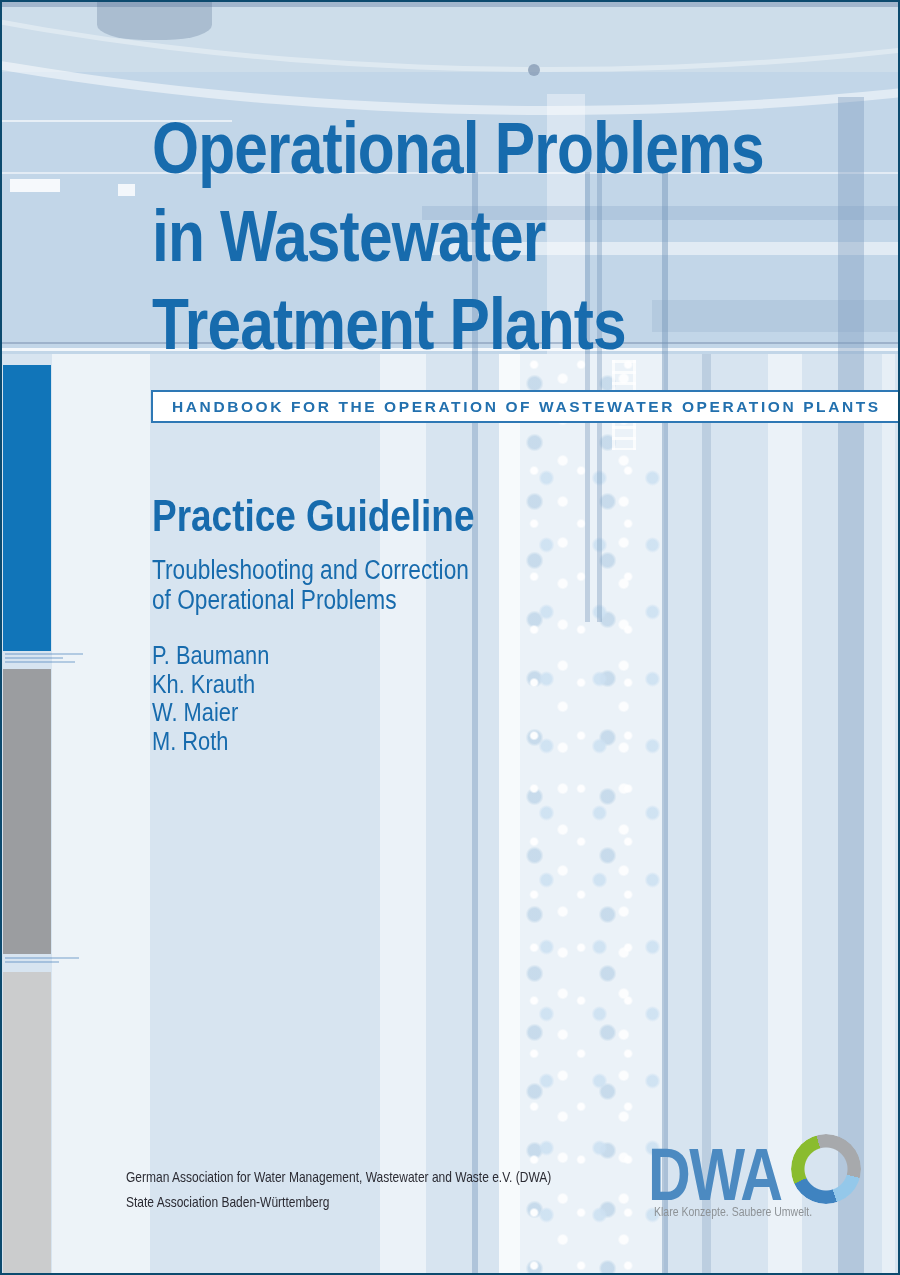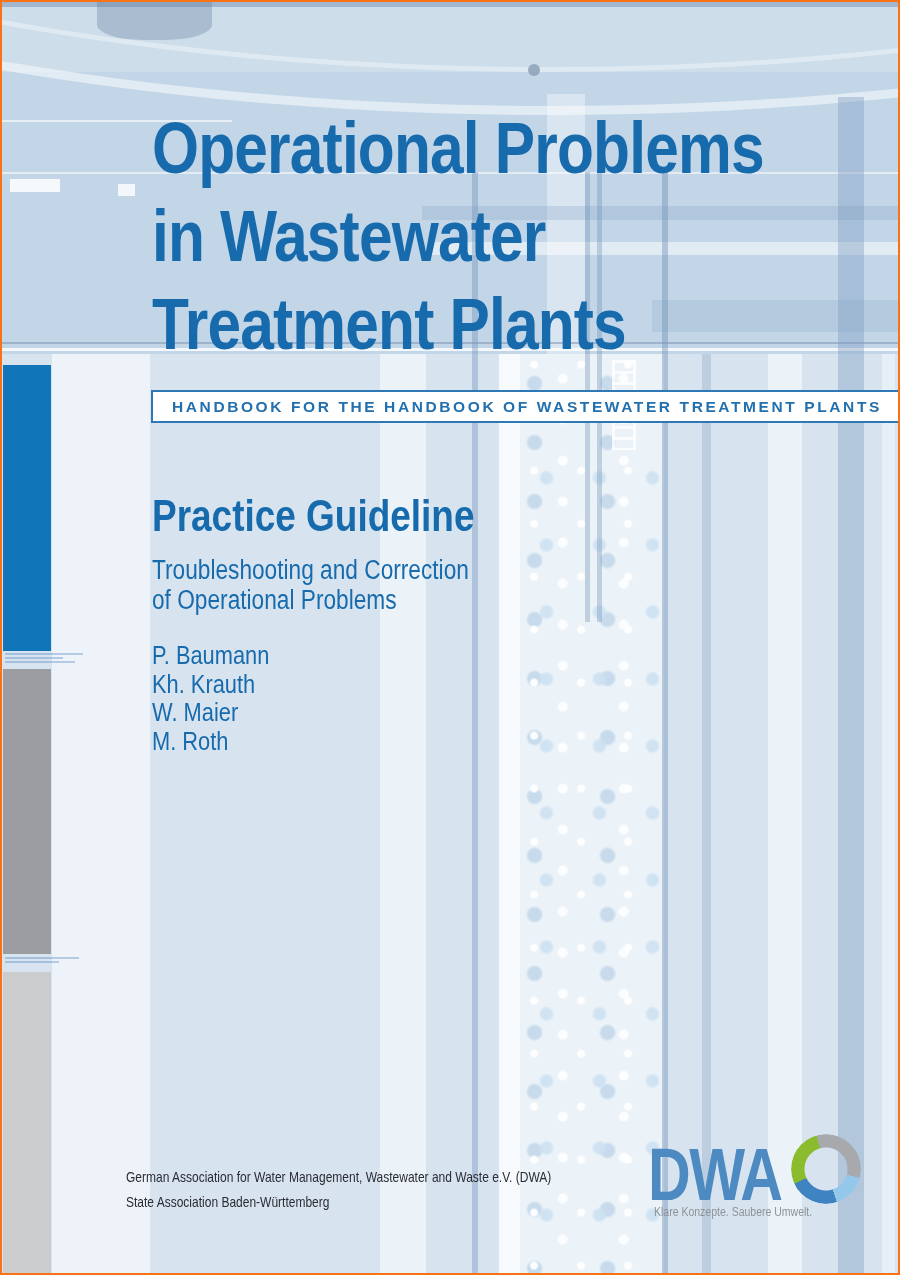--- a/index.html
+++ b/index.html
@@ -1,20 +1,20 @@
 <!DOCTYPE html>
 <html style="--title_blue: #176bad; --bar_blue: #1175b9; --bar_gray: #9b9da0; --bar_lightgray: #cbcccd; --banner_border: #2e78b5; --banner_text: #2270ae; --publisher_text: #2b2b33; --logo_blue: #4c8ac1; --tagline_gray: #8d9296; --ring_gray: #a7a9ac; --ring_lightblue: #94c8ea; --ring_blue: #3f83c0; --ring_green: #8abc2e;"><head>
 <meta charset="utf-8">
 <style>
   html,body{margin:0;padding:0;background:#e8e8e8;}
   .cover{
     position:relative;width:900px;height:1275px;overflow:hidden;
     background:#d7e4f0;
     font-family:"Liberation Sans",sans-serif;
-    box-sizing:border-box;border:2px solid #f97316;
+    box-sizing:border-box;border:2px solid #0c4a6e;
   }
   
   .photo{position:absolute;left:0;top:0;right:0;bottom:0;}
   .photo-top{position:absolute;left:0;top:0;right:0;height:352px;overflow:hidden;
     background:linear-gradient(180deg,#cdddea 0 70px,#c2d6e8 70px 100%);}
   .arc1{position:absolute;left:-860px;top:-1025px;width:2800px;height:1120px;border-radius:50%;
     border:9px solid rgba(255,255,255,.5);}
   .arc2{position:absolute;left:-770px;top:-980px;width:2620px;height:1040px;border-radius:50%;
     border:5px solid rgba(255,255,255,.35);}
   .top-edge{position:absolute;left:0;top:0;right:0;height:5px;background:rgba(110,135,170,.45);}
@@ -141,21 +141,21 @@
   </div>
   <div class="bar-lgray"></div>
 
   <div class="title condensed">
     <div>Operational Problems</div>
     <div>in Wastewater</div>
     <div>Treatment Plants</div>
   </div>
 
   <div class="banner">
-    <span>HANDBOOK FOR THE HANDBOOK OF WASTEWATER TREATMENT PLANTS</span>
+    <span>HANDBOOK FOR THE OPERATION OF WASTEWATER OPERATION PLANTS</span>
   </div>
 
   <div class="practice condensed">Practice Guideline</div>
 
   <div class="subtitle condensed">
     <div>Troubleshooting and Correction</div>
     <div>of Operational Problems</div>
   </div>
 
   <div class="authors condensed">

